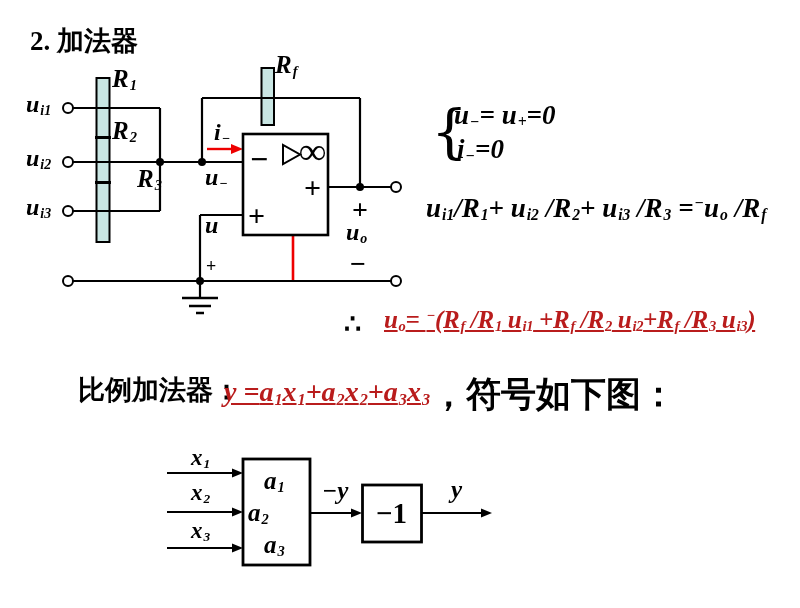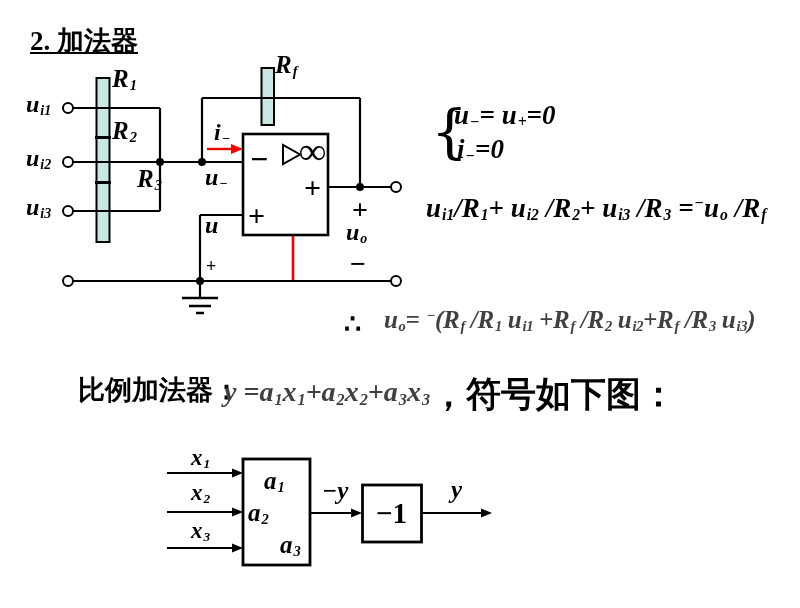--- a/index.html
+++ b/index.html
@@ -5,21 +5,21 @@
   html,body { margin:0; padding:0; background:#ffffff; }
   .stage {
     position:relative; width:800px; height:608px; background:#ffffff;
     font-family:"Liberation Serif","DejaVu Serif",serif; overflow:hidden;
   }
   .stage svg { position:absolute; left:0; top:0; }
   .lbl { position:absolute; line-height:1; white-space:nowrap; color:#000; }
   .m  { font-family:"Liberation Serif","DejaVu Serif",serif; font-style:italic; font-weight:bold; }
   .up { font-style:normal; font-weight:bold; }
   .cjk{ font-family:"Liberation Serif","DejaVu Serif",serif; font-style:normal; font-weight:bold; }
-  .blue { color:#404040; }
+  .blue { color:#b91c1c;text-decoration:underline; }
   sub { font-size:58%; vertical-align:-0.22em; margin-left:1px; }
   sup { font-size:58%; vertical-align:0.55em; margin-left:1px; }
   .brace { font-family:"DejaVu Serif",serif; font-weight:400; font-size:58px; }
   .center { display:flex; align-items:center; justify-content:center; }
 </style>
 </head>
 <body>
 
 <div class="stage">
 
@@ -72,21 +72,21 @@
       <path d="M310 513 H353" stroke="#000" stroke-width="2.2" fill="none"></path>
       <polygon points="362,513 351,508.5 351,517.5" fill="#000"></polygon>
 
       <rect x="362.5" y="485" width="59" height="57" fill="#fff" stroke="#000" stroke-width="2.8"></rect>
 
       <path d="M421.5 513 H483" stroke="#000" stroke-width="2.2" fill="none"></path>
       <polygon points="492,513 481,508.5 481,517.5" fill="#000"></polygon>
     </g>
   </svg>
 
-  <div class="lbl cjk" style="left:30px; top:28px; font-size:27px;text-decoration:underline;">2. 加法器</div>
+  <div class="lbl cjk" style="left:30px; top:28px; font-size:27px;">2. 加法器</div>
 
   <div class="lbl m" style="left:26px; top:92px;  font-size:24px;"><span>u</span><sub>i1</sub></div>
   <div class="lbl m" style="left:26px; top:146px; font-size:24px;"><span>u</span><sub>i2</sub></div>
   <div class="lbl m" style="left:26px; top:195px; font-size:24px;font-family:Liberation Serif, serif;"><span>u</span><sub>i3</sub></div>
 
   <div class="lbl m" style="left:112px; top:66px;  font-size:25px;"><span>R</span><sub>1</sub></div>
   <div class="lbl m" style="left:112px; top:118px; font-size:25px;"><span>R</span><sub>2</sub></div>
   <div class="lbl m" style="left:112px; top:166px; font-size:25px;margin-left:25px;"><span>R</span><sub>3</sub></div>
   <div class="lbl m" style="left:275px; top:52px;  font-size:25px;"><span>R</span><sub>f</sub></div>
 
@@ -115,19 +115,19 @@
   <div class="lbl cjk" style="left:78px; top:377px; font-size:27px;">比例加法器：</div>
   <div class="lbl m blue" style="left:224px; top:378px; font-size:28px;text-align:right;"><span>y =</span><span>a</span><sub>1</sub><span>x</span><sub>1</sub><span>+a</span><sub>2</sub><span>x</span><sub>2</sub><span>+a</span><sub>3</sub><span>x</span><sub>3</sub></div>
   <div class="lbl cjk" style="left:416px; top:377px; font-size:35px;margin-left:15px;">，符号如下图：</div>
 
   <div class="lbl m" style="left:191px; top:446px; font-size:23px;"><span>x</span><sub>1</sub></div>
   <div class="lbl m" style="left:191px; top:481px; font-size:23px;text-align:right;"><span>x</span><sub>2</sub></div>
   <div class="lbl m" style="left:191px; top:519px; font-size:23px;"><span>x</span><sub>3</sub></div>
 
   <div class="lbl m" style="left:264px; top:468px; font-size:25px;"><span>a</span><sub>1</sub></div>
   <div class="lbl m" style="left:248px; top:500px; font-size:25px;"><span>a</span><sub>2</sub></div>
-  <div class="lbl m" style="left:264px; top:532px; font-size:25px;margin-left:16px;"><span>a</span><sub>3</sub></div>
+  <div class="lbl m" style="left:264px; top:532px; font-size:25px;"><span>a</span><sub>3</sub></div>
 
   <div class="lbl m" style="left:322px; top:478px; font-size:25px;"><span>−y</span></div>
   <div class="lbl up center" style="left:362px; top:485px; width:59px; height:57px; font-size:29px;">−1</div>
   <div class="lbl m" style="left:451px; top:477px; font-size:25px;">y</div>
 
 </div>
 
 </body></html>

